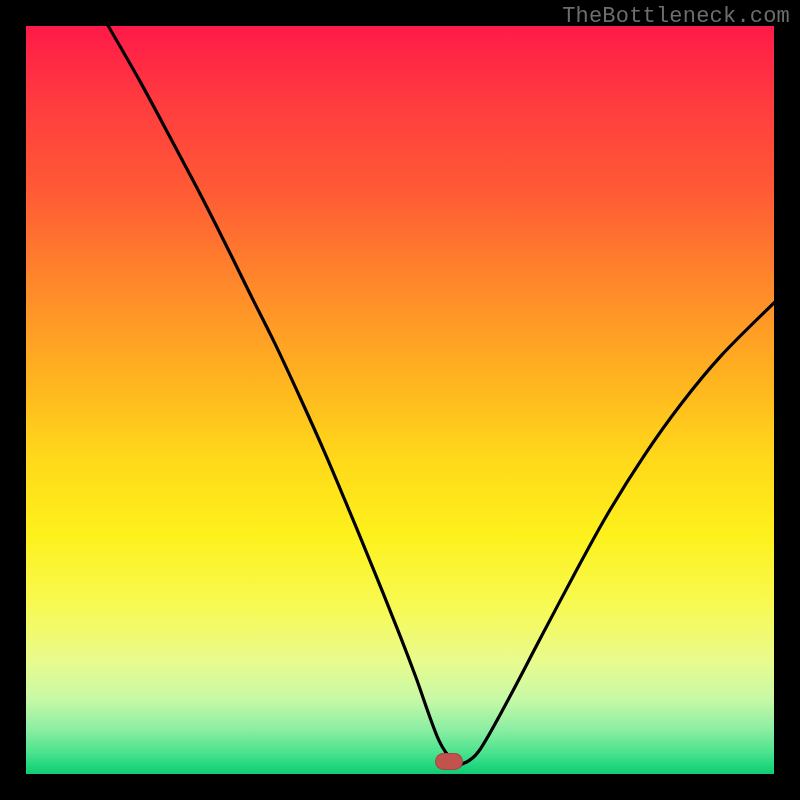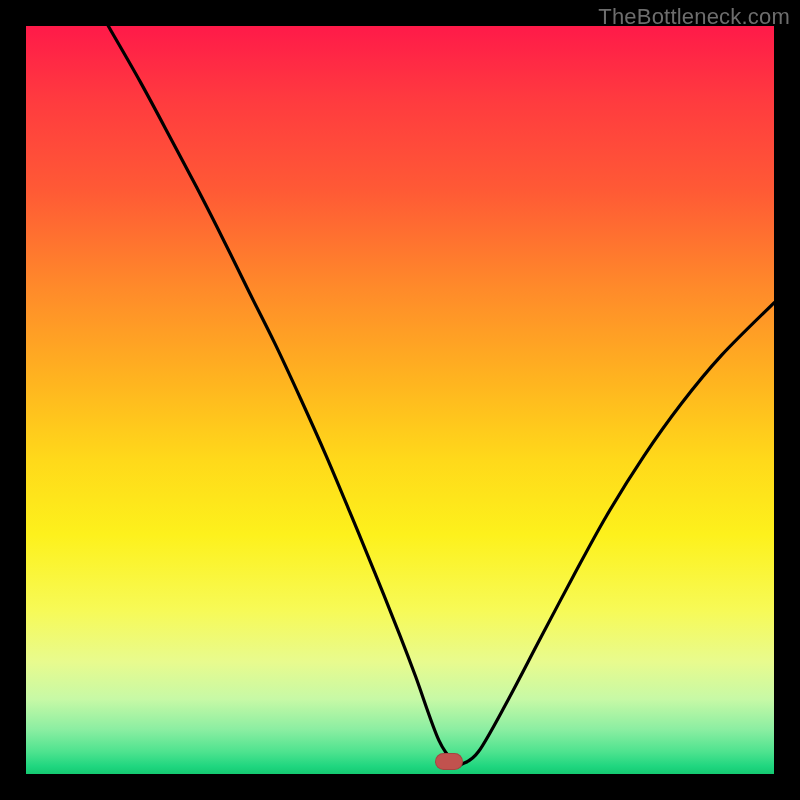--- a/index.html
+++ b/index.html
@@ -45,20 +45,21 @@
     );
   }
   .watermark {
     position: absolute;
     top: 4px;
     right: 10px;
     color: #6d6d6d;
     font-size: 22px;
     letter-spacing: 0.2px;
     user-select: none;
+    font-family: Liberation Mono, monospace;
   }
   svg.curve {
     position: absolute;
     left: 0;
     top: 0;
     width: 748px;
     height: 748px;
     overflow: visible;
   }
   .marker {

